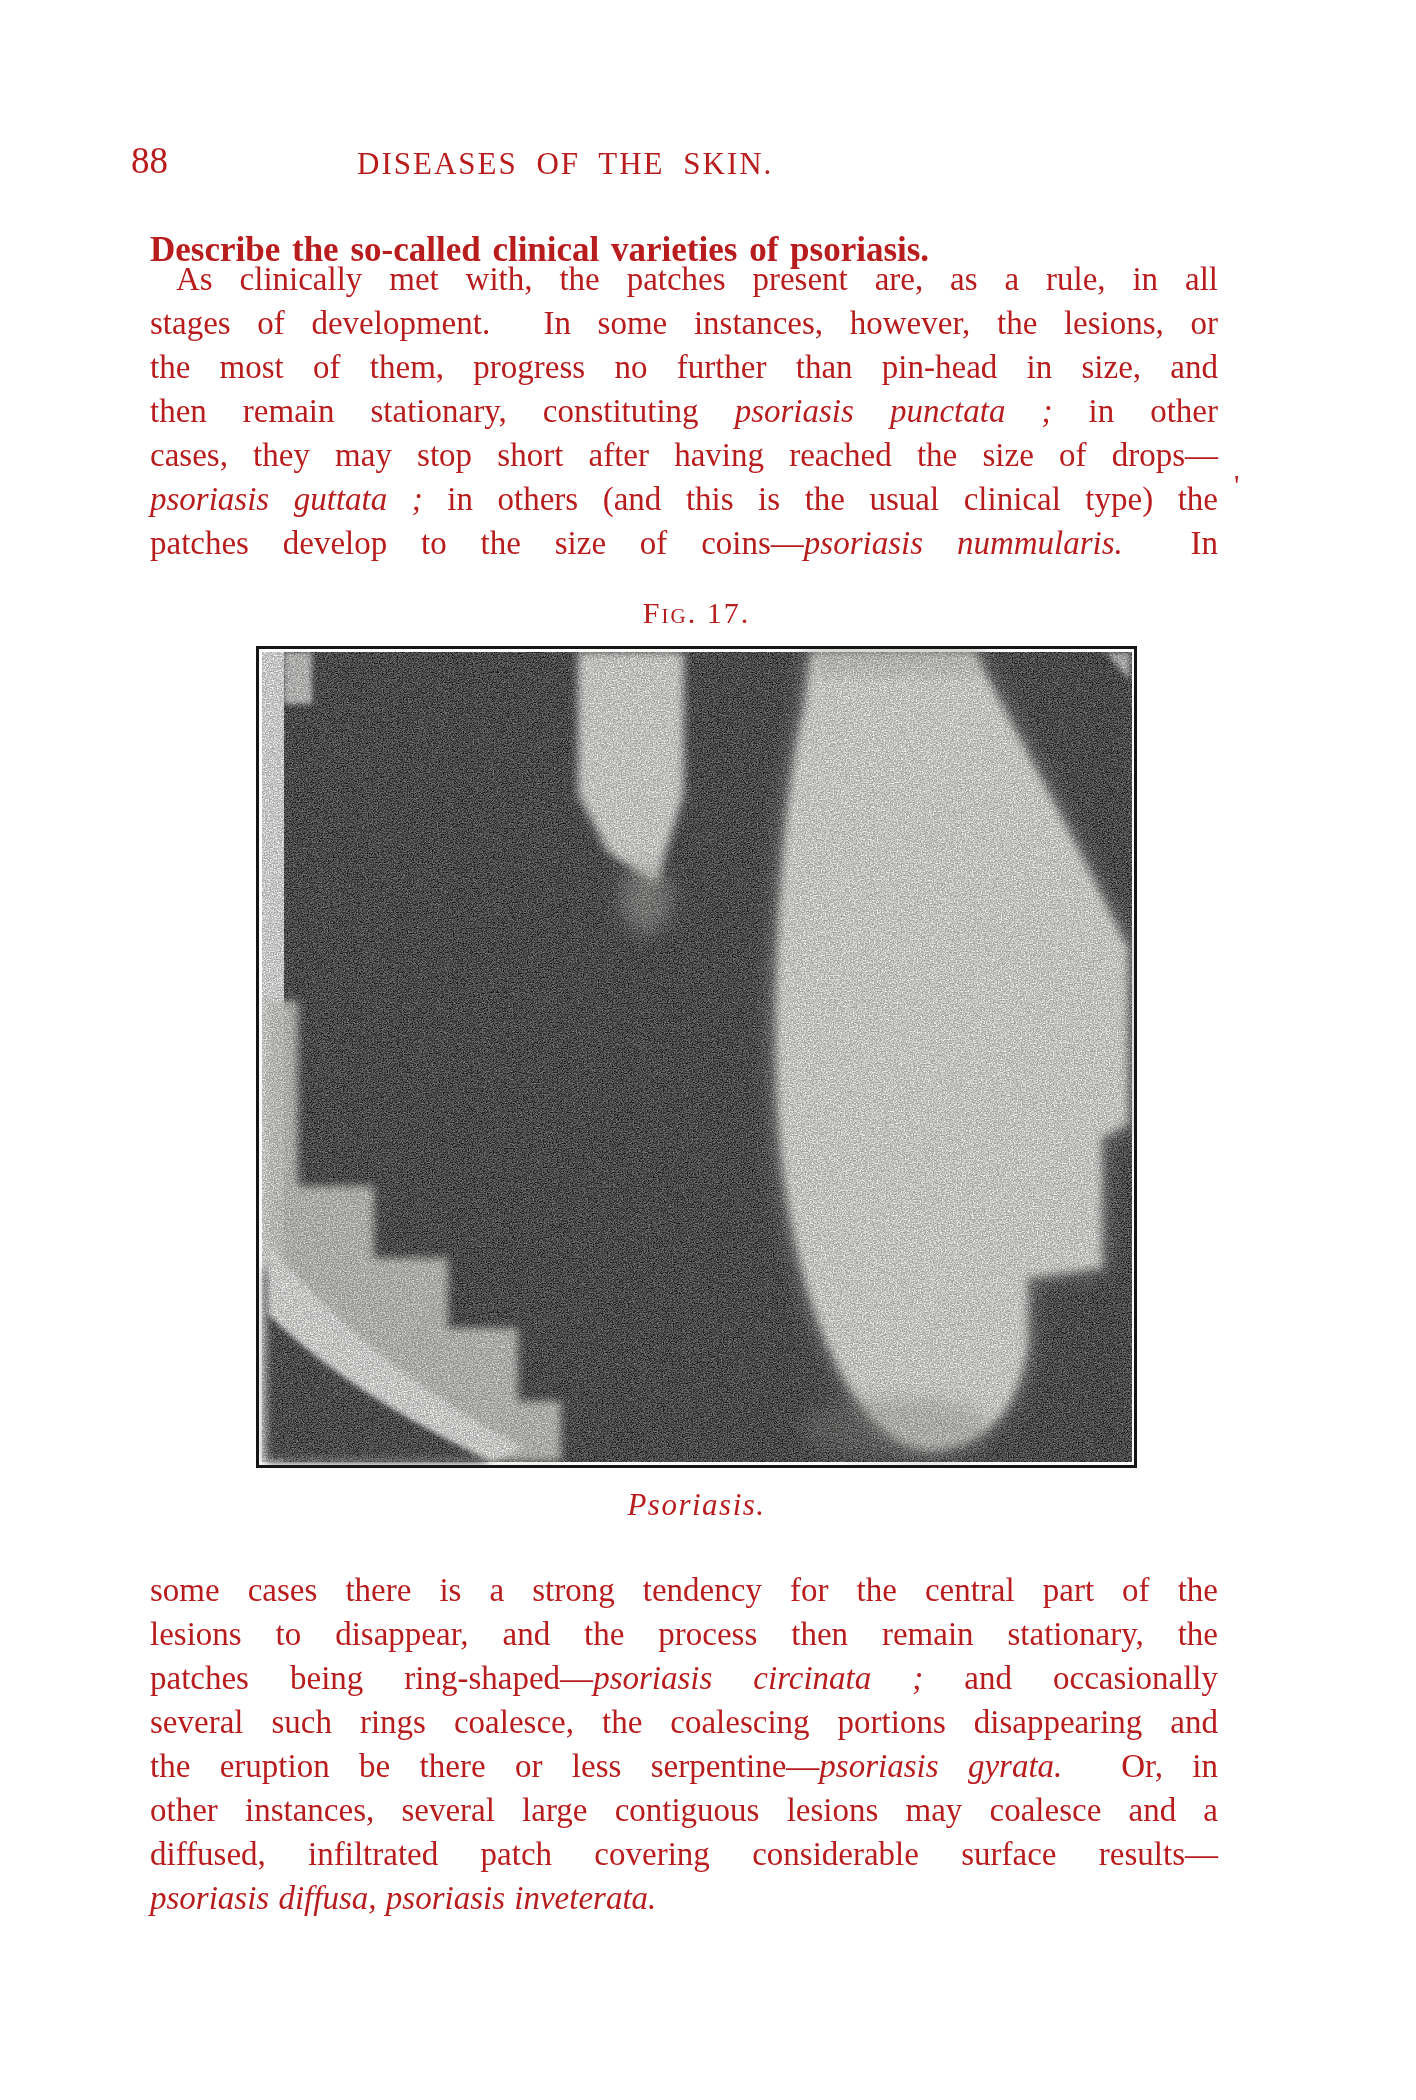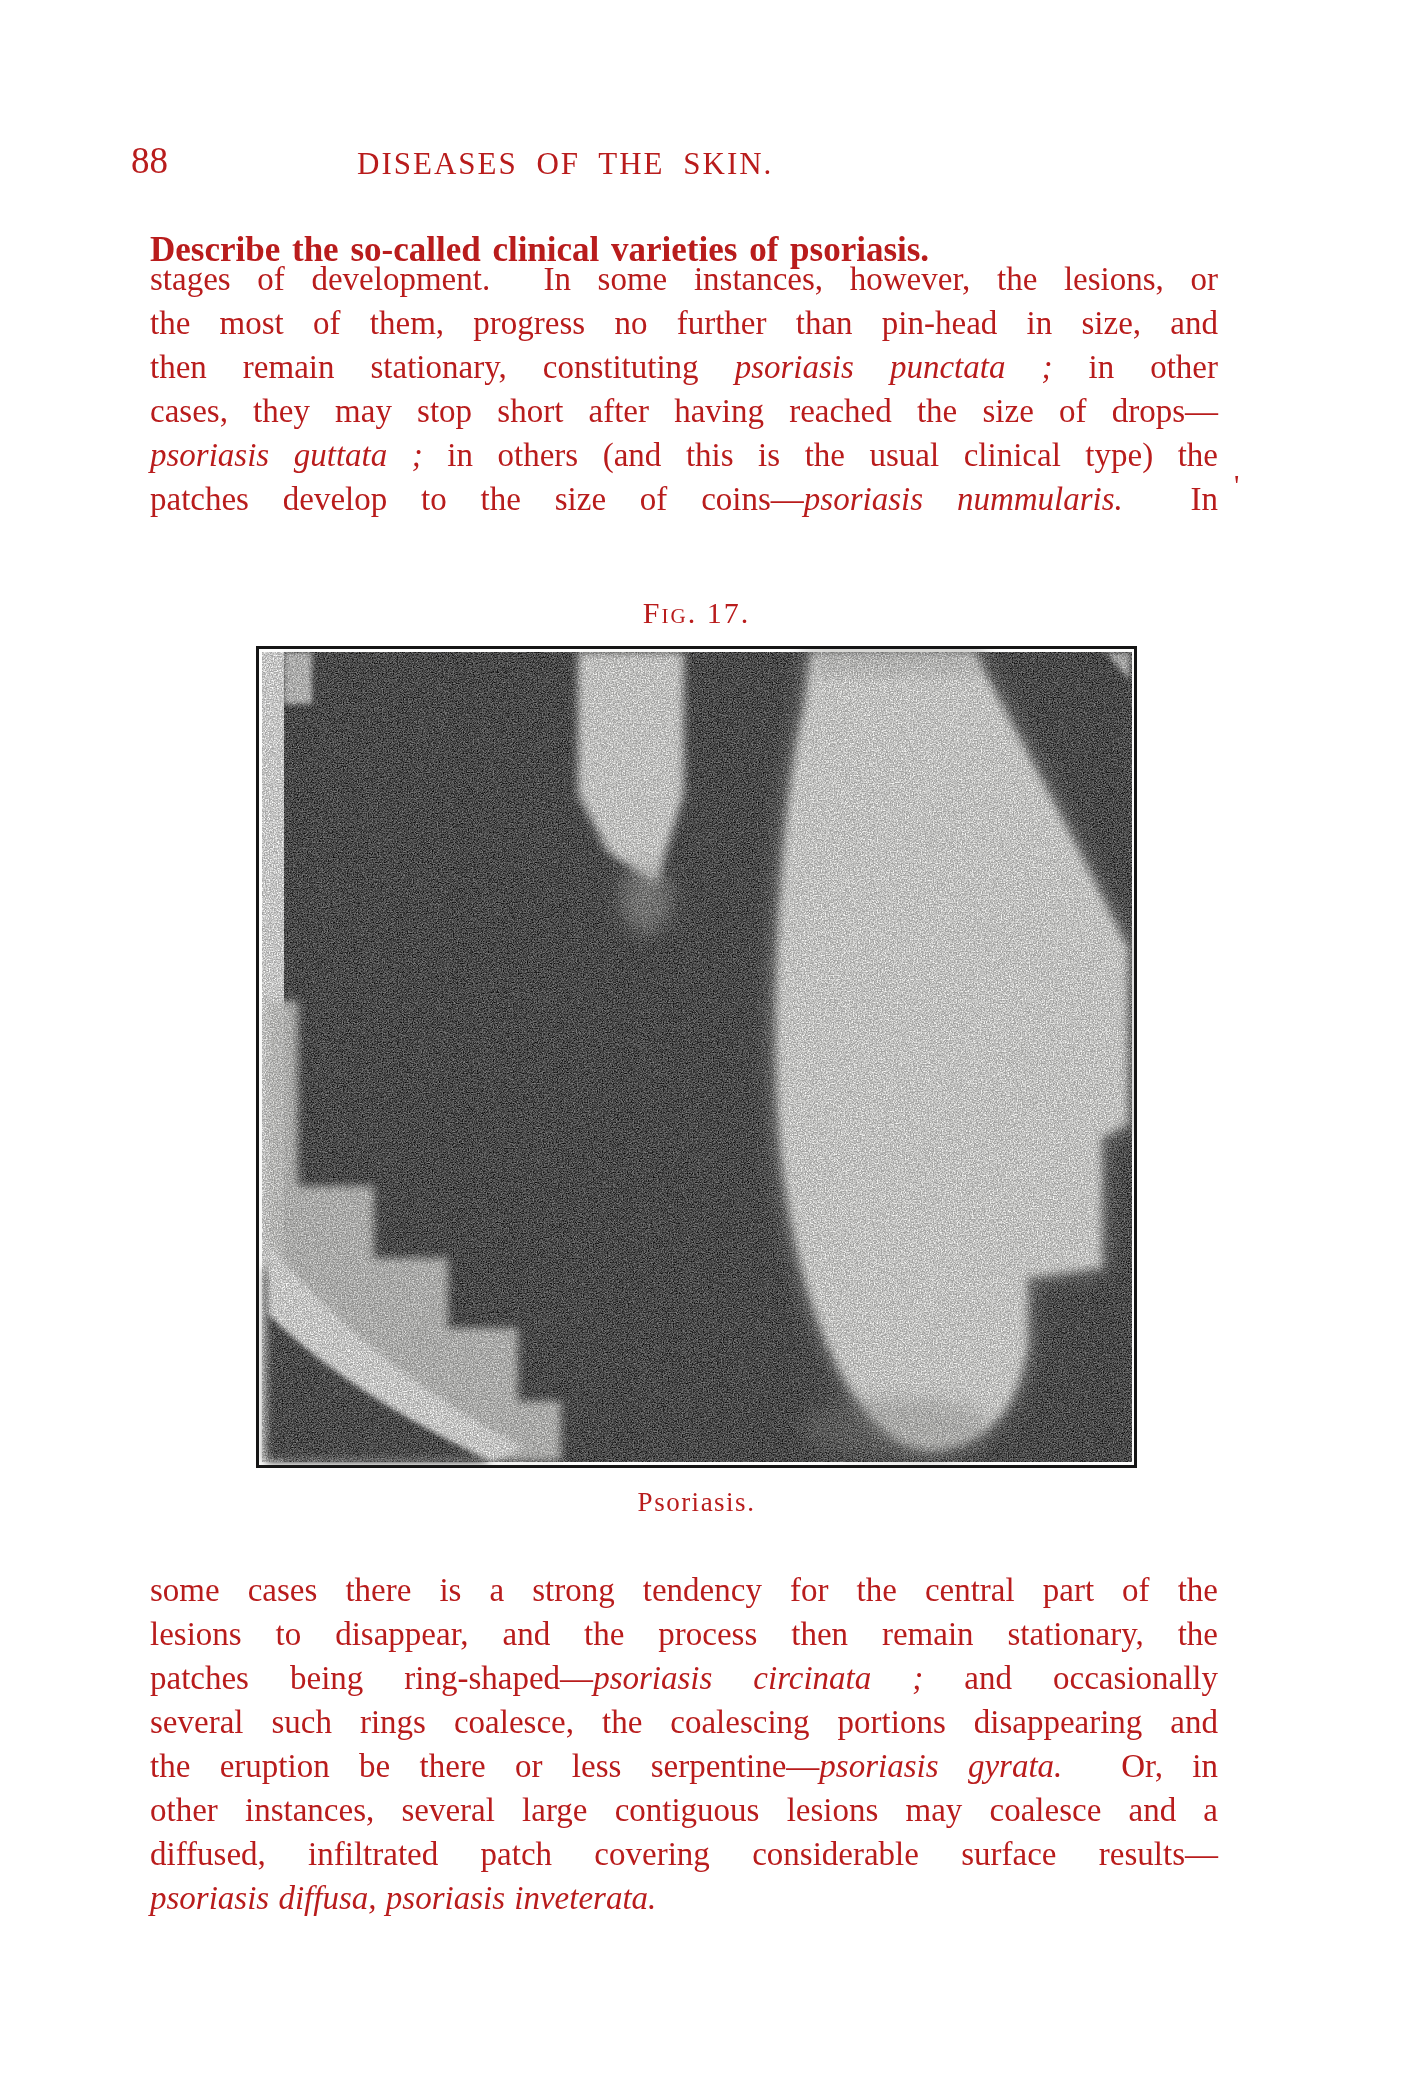--- a/index.html
+++ b/index.html
@@ -26,35 +26,36 @@
   .line.last { text-align:left; text-align-last:left; }
   .line em { }
   .fig-label {
     position:absolute; left:256px; top:596px; width:881px; text-align:center;
     font-size:30px; font-variant:small-caps; letter-spacing:2px;
   }
   .figure-frame { position:absolute; left:256px; top:646px; width:881px; height:822px; }
   .figure-frame svg { display:block; width:881px; height:822px; }
   .fig-caption {
     position:absolute; left:256px; top:1487px; width:881px; text-align:center;
-    font-size:27px; letter-spacing:1.5px;
+    font-size:31px; letter-spacing:1.5px;font-style:italic;
   }
   .stray-mark { position:absolute; left:1234px; top:468px; font-size:30px; }
 </style>
 </head>
 <body>
 
 <div class="page">
 
   <span class="pagenum">88</span>
   <span class="running-title">DISEASES OF THE SKIN.</span>
 
   <div class="question-heading">Describe the so-called clinical varieties of psoriasis.</div>
 
   <div class="para para-1">
+    <div class="line indent" style=""><span>As clinically met with, the patches present are, as a rule, in all</span></div>
       <div class="line" style=""><span>stages of development.  In some instances, however, the lesions, or</span></div>
       <div class="line" style=""><span>the most of them, progress no further than pin-head in size, and</span></div>
       <div class="line" style=""><span>then remain stationary, constituting </span><em>psoriasis punctata ;</em><span> in other</span></div>
       <div class="line" style=""><span>cases, they may stop short after having reached the size of drops—</span></div>
       <div class="line" style=""><em>psoriasis guttata ;</em><span> in others (and this is the usual clinical type) the</span></div>
       <div class="line" style=""><span>patches develop to the size of coins—</span><em>psoriasis nummularis.</em><span>  In</span></div>
   </div>
 
   <div class="fig-label">Fig. 17.</div>
 

